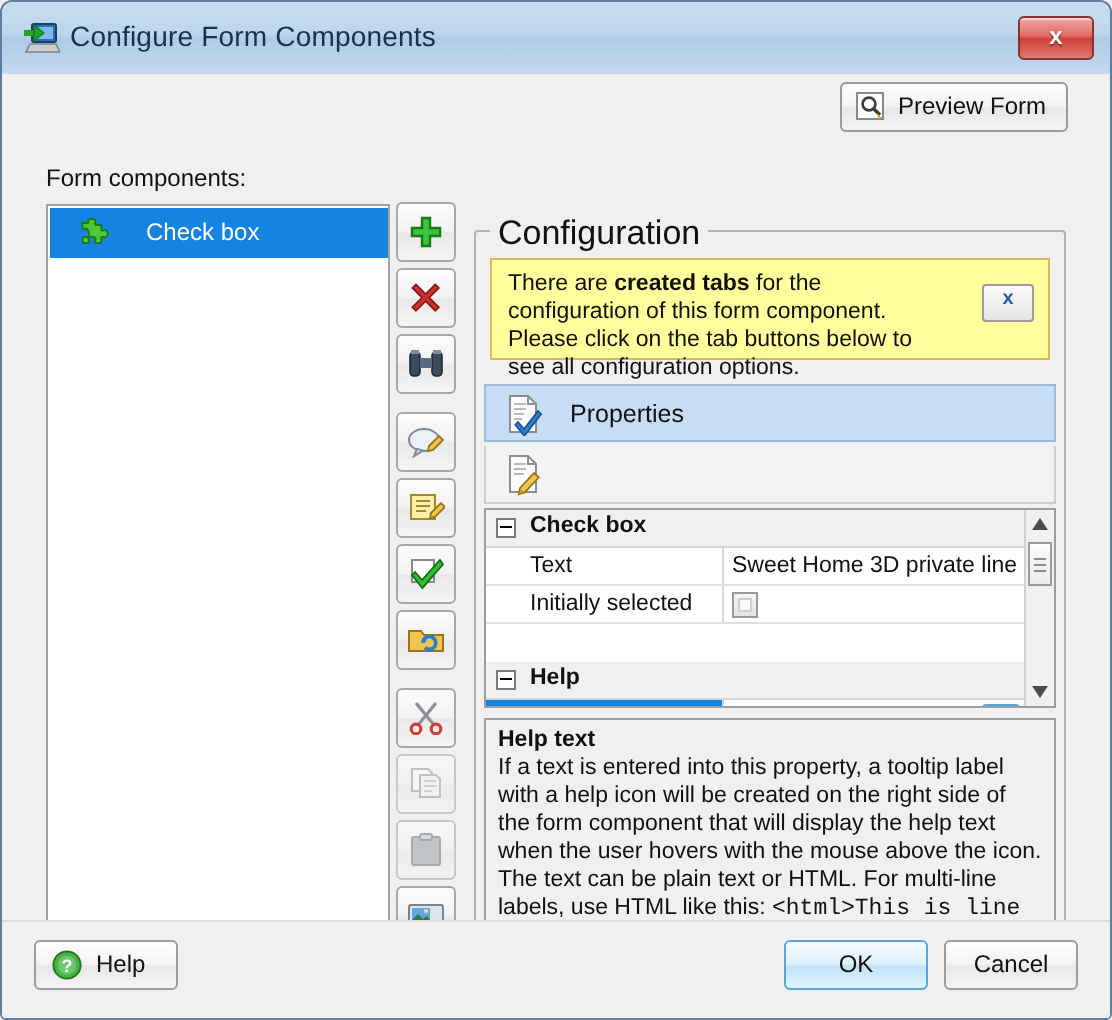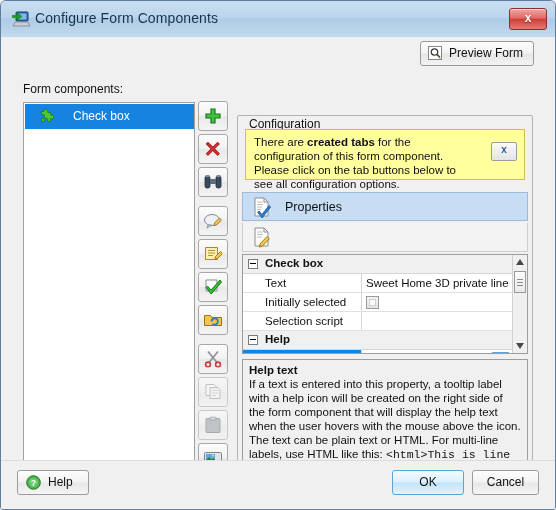--- a/index.html
+++ b/index.html
@@ -123,24 +123,24 @@
   
   #config-panel {
     position: absolute; left: 236px; top: 78px;
     width: 296px; height: 377px;
     border: 1px solid #b3b3b3;
     border-radius: 2px;
     box-sizing: border-box;
     background: #f0f0f0;
   }
   #config-legend {
-    position: absolute; left: 244px; top: 80px;
+    position: absolute; left: 244px; top: 70px;
     background: #f0f0f0;
     padding: 0 4px;
-    font-size: 12px; color: #111;
+    font-size: 17px; color: #111;
   }
   
   #info-box {
     position: absolute; left: 244px; top: 92px;
     width: 280px; height: 51px;
     background: #ffff9e;
     border: 1px solid #d8bb57;
     box-sizing: border-box;
   }
   #info-box .txt {
@@ -535,25 +535,20 @@
         <span class="vsep"></span>
         <span class="vl">Sweet Home 3D private line</span>
       </div>
 
       <div class="prow" style="top:38px">
         <span class="nm">Initially selected</span>
         <span class="vsep"></span>
         <span class="mini-cb"></span>
       </div>
 
-      <div class="prow" style="top:57px">
-        <span class="nm">Selection script</span>
-        <span class="vsep"></span>
-        <span class="vl"></span>
-      </div>
 
       <div class="pgroup" style="top:76px">
         <span class="exp"></span>
         <span class="lbl">Help</span>
       </div>
 
       <div class="prow sel" style="top:95px;border-bottom:none">
         <span class="nmwrap"></span>
         <span class="nm">Help text</span>
         <span class="vsep"></span>

